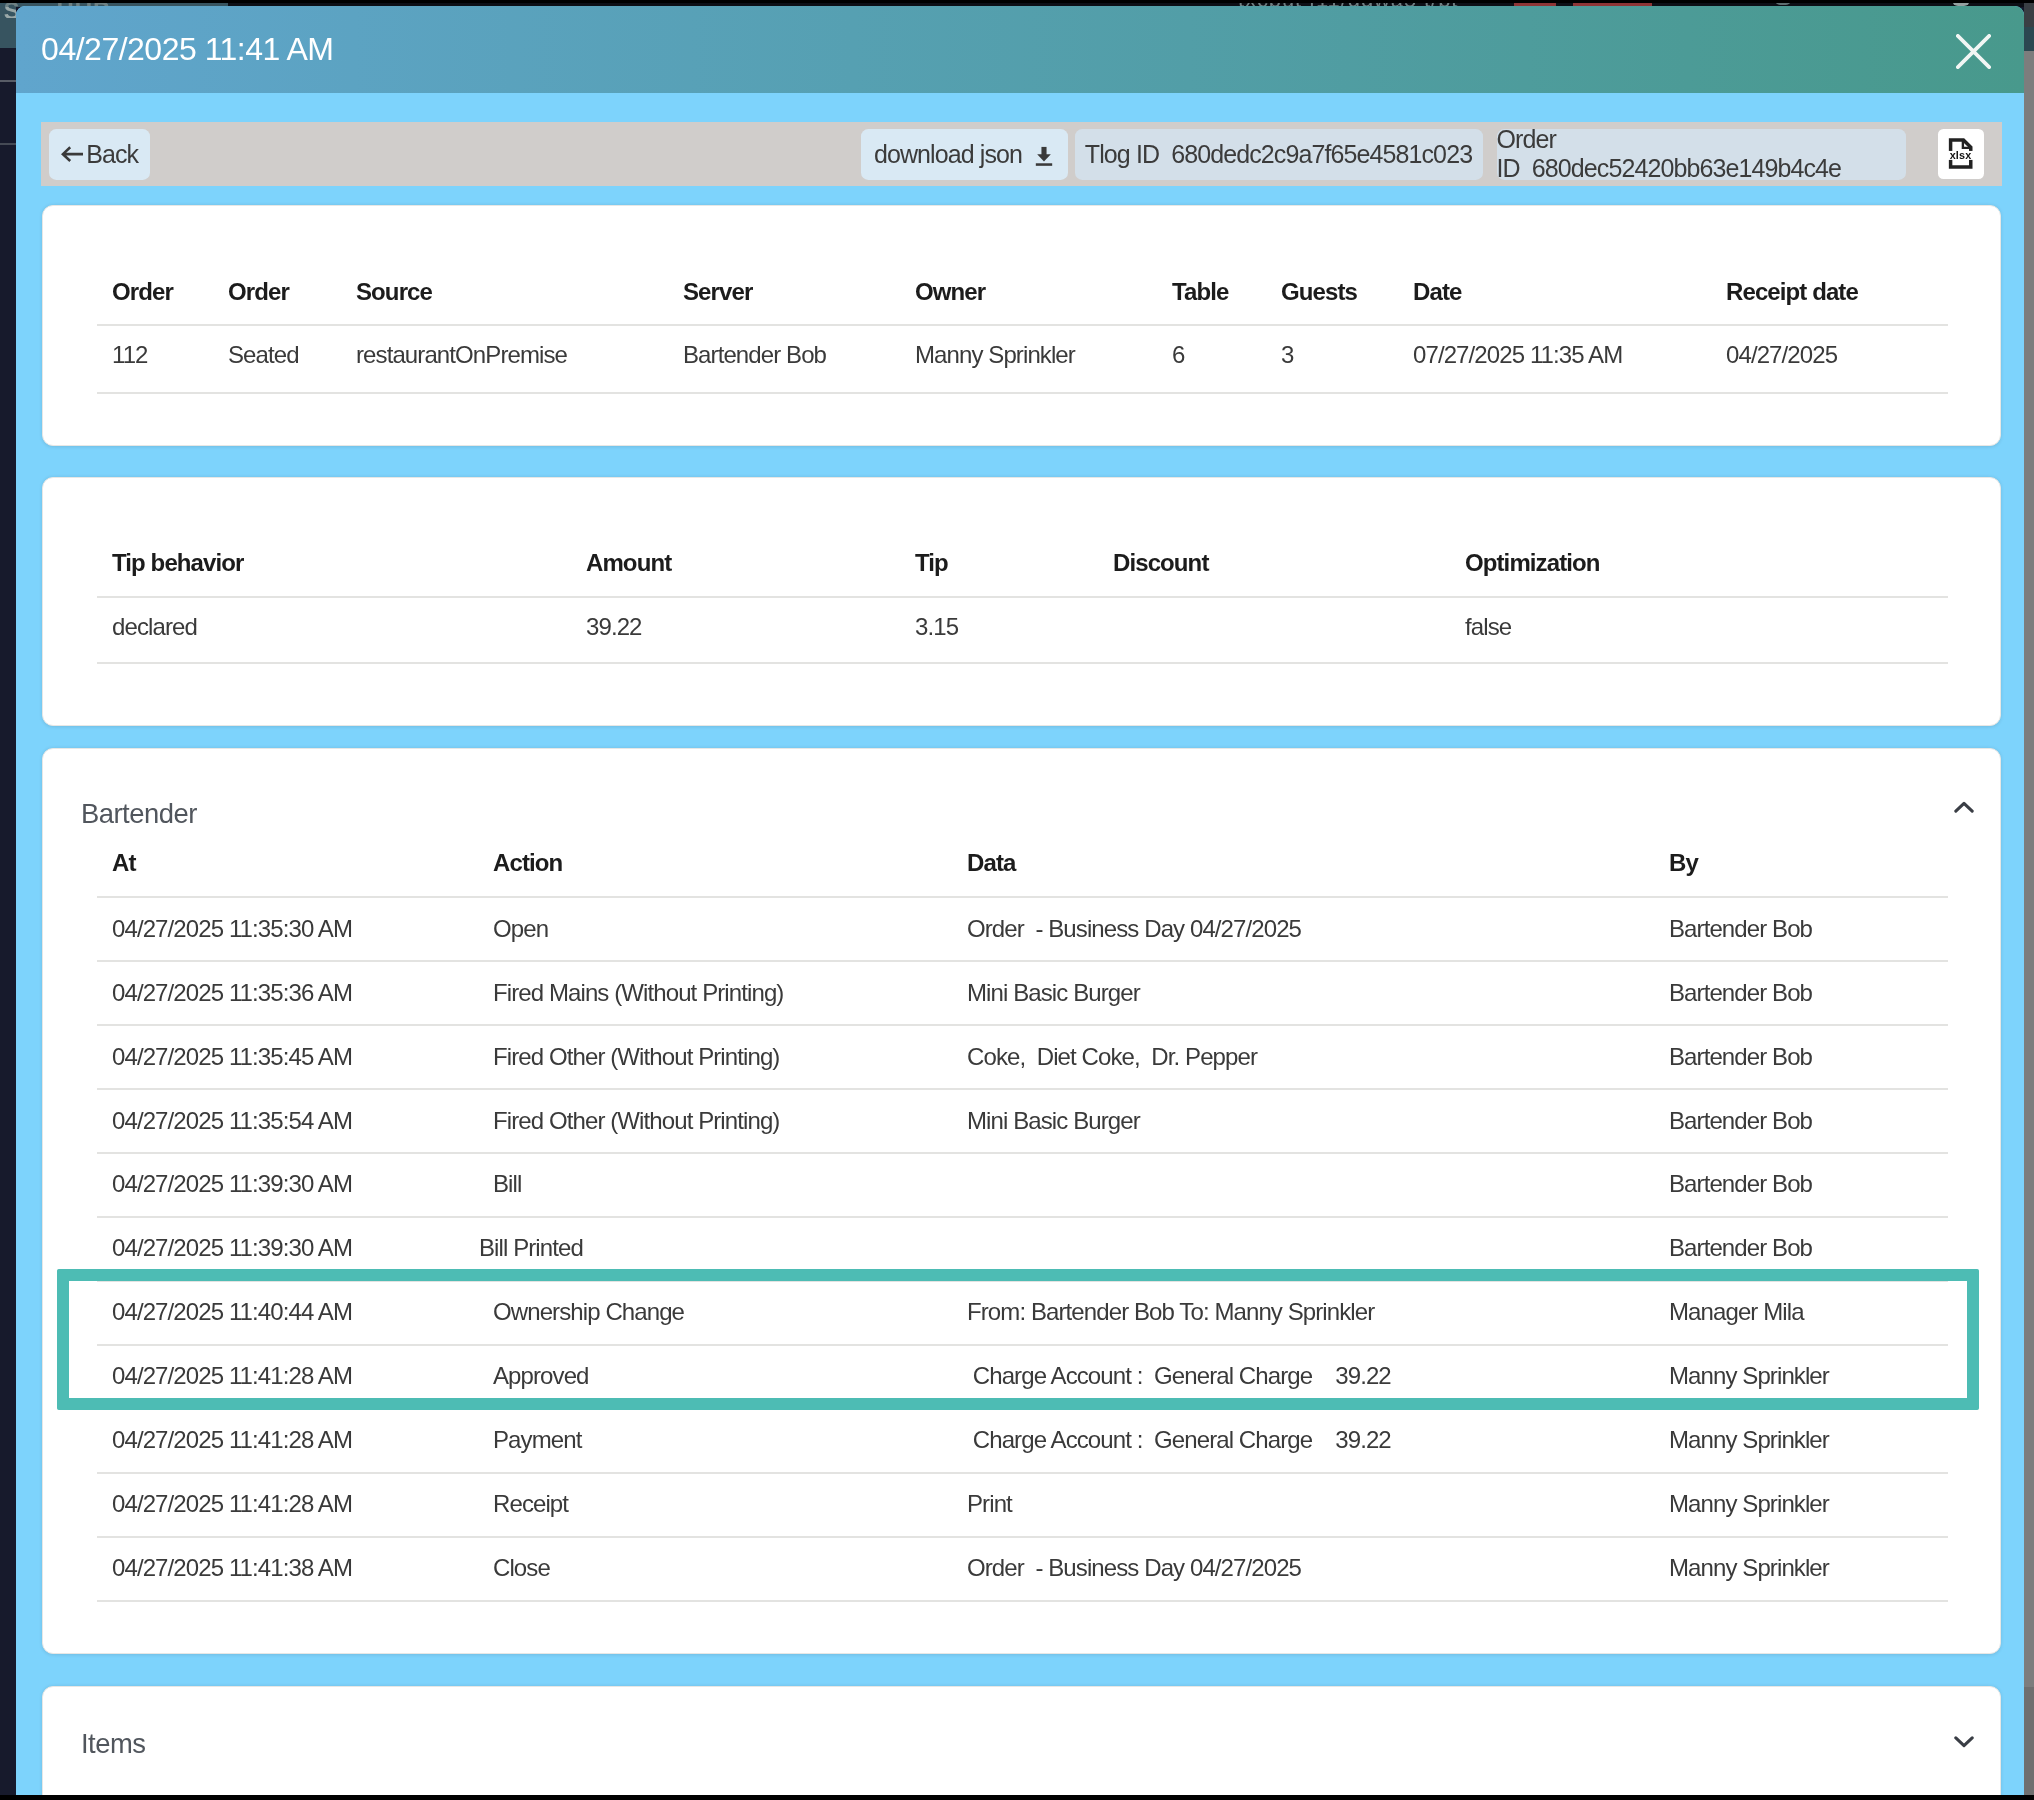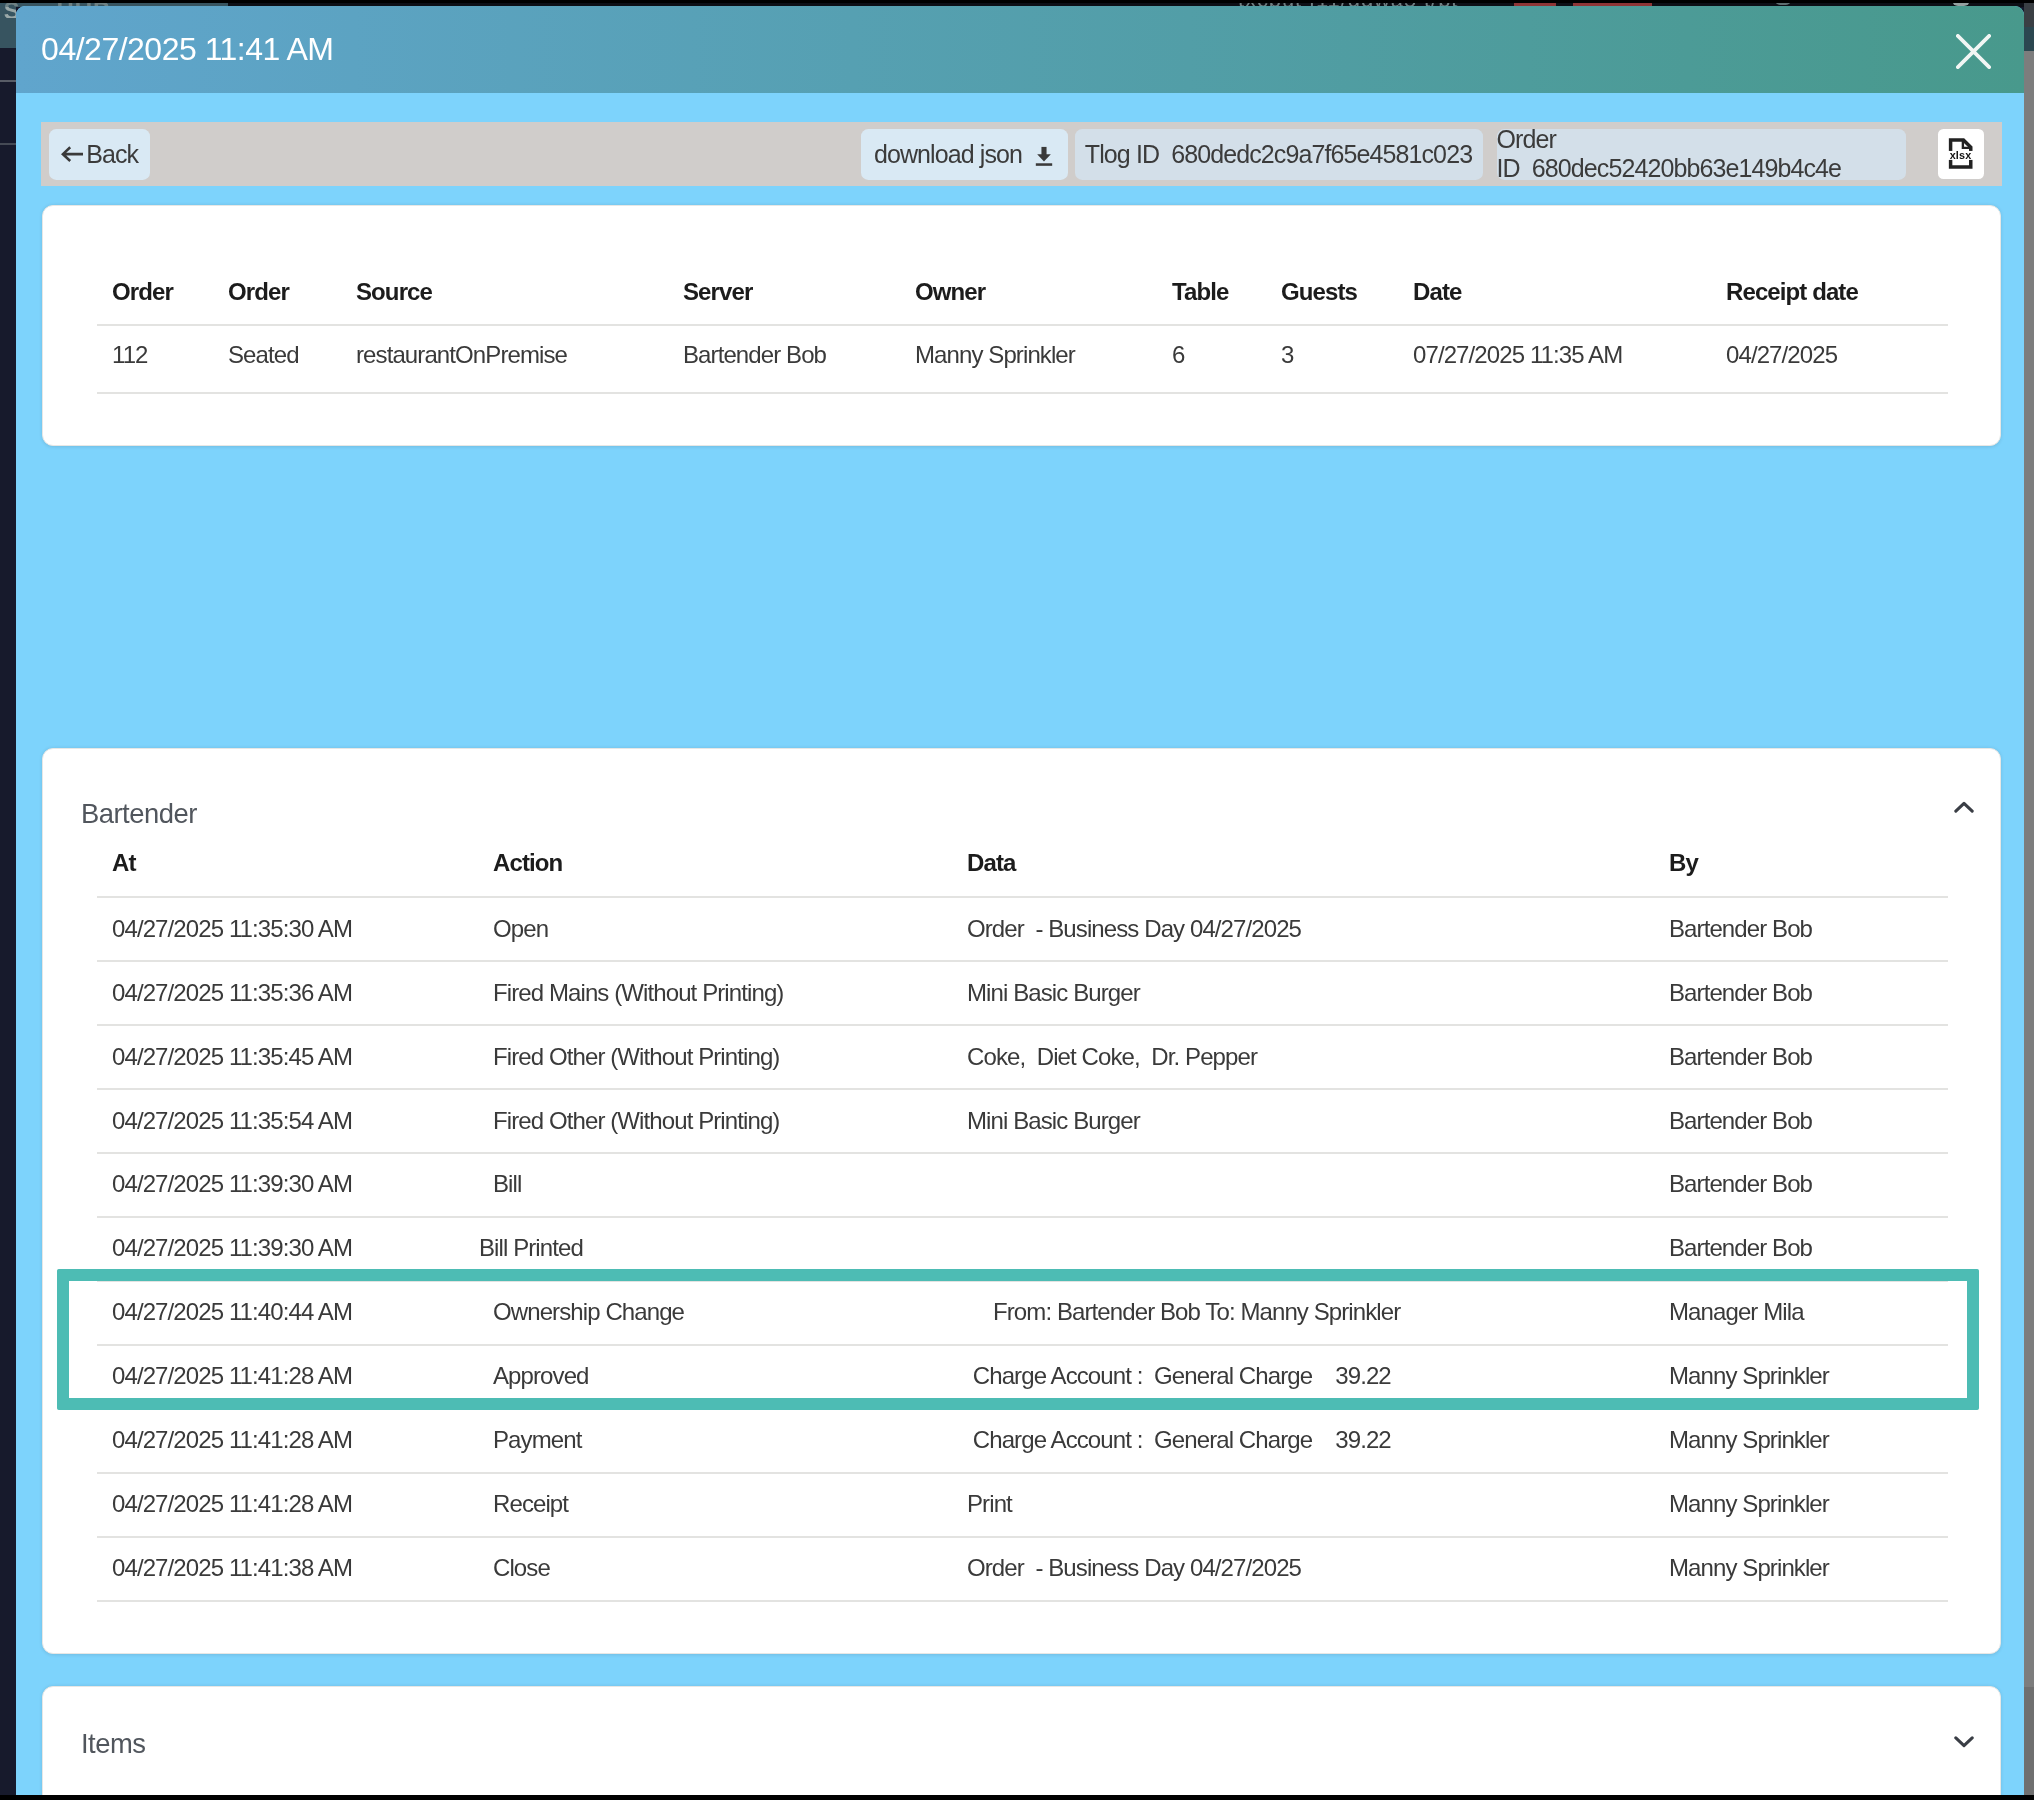--- a/index.html
+++ b/index.html
@@ -96,20 +96,33 @@
       <span class="t" style="left:313px;top:132px">restaurantOnPremise</span>
       <span class="t" style="left:640px;top:132px">Bartender Bob</span>
       <span class="t" style="left:872px;top:132px">Manny Sprinkler</span>
       <span class="t" style="left:1129px;top:132px">6</span>
       <span class="t" style="left:1238px;top:132px">3</span>
       <span class="t" style="left:1370px;top:132px">07/27/2025 11:35 AM</span>
       <span class="t" style="left:1683px;top:132px">04/27/2025</span>
       <div class="dv" style="top:186px"></div>
     </div>
 
+    <div class="card" style="top:471px;height:249px">
+      <span class="th" style="left:69px;top:68px">Tip behavior</span>
+      <span class="th" style="left:543px;top:68px">Amount</span>
+      <span class="th" style="left:872px;top:68px">Tip</span>
+      <span class="th" style="left:1070px;top:68px">Discount</span>
+      <span class="th" style="left:1422px;top:68px">Optimization</span>
+      <div class="dv" style="top:118px"></div>
+      <span class="t" style="left:69px;top:132px">declared</span>
+      <span class="t" style="left:543px;top:132px">39.22</span>
+      <span class="t" style="left:872px;top:132px">3.15</span>
+      <span class="t" style="left:1422px;top:132px">false</span>
+      <div class="dv" style="top:184px"></div>
+    </div>
 
     <div class="card" style="top:742px;height:906px">
       <div class="lbl" style="left:38px;top:48px">Bartender</div>
       <svg class="abs" style="left:1911px;top:52px" width="20" height="12" viewBox="0 0 22 13">
         <path d="M2 11 L11 2.5 L20 11" stroke="#3a3e45" stroke-width="3.4" fill="none" stroke-linecap="round" stroke-linejoin="round"></path>
       </svg>
       <span class="th" style="left:69px;top:97px">At</span>
       <span class="th" style="left:450px;top:97px">Action</span>
       <span class="th" style="left:924px;top:97px">Data</span>
       <span class="th" style="left:1626px;top:97px">By</span>
@@ -142,21 +155,21 @@
 <span class="t" style="left:924px;top:355px">Mini Basic Burger</span>
 <span class="t" style="left:1626px;top:355px">Bartender Bob</span>
 <span class="t" style="left:69px;top:418px">04/27/2025 11:39:30 AM</span>
 <span class="t" style="left:450px;top:418px">Bill</span>
 <span class="t" style="left:1626px;top:418px">Bartender Bob</span>
 <span class="t" style="left:69px;top:482px">04/27/2025 11:39:30 AM</span>
 <span class="t" style="left:436px;top:482px">Bill Printed</span>
 <span class="t" style="left:1626px;top:482px">Bartender Bob</span>
 <span class="t" style="left:69px;top:546px">04/27/2025 11:40:44 AM</span>
 <span class="t" style="left:450px;top:546px">Ownership Change</span>
-<span class="t" style="left:950px;top:546px">From: Bartender Bob To: Manny Sprinkler</span>
+<span class="t" style="left:924px;top:546px">From: Bartender Bob To: Manny Sprinkler</span>
 <span class="t" style="left:1626px;top:546px">Manager Mila</span>
 <span class="t" style="left:69px;top:610px">04/27/2025 11:41:28 AM</span>
 <span class="t" style="left:450px;top:610px">Approved</span>
 <span class="t" style="left:924px;top:610px">&nbsp;Charge Account :&nbsp; General Charge&nbsp;&nbsp;&nbsp;&nbsp;39.22</span>
 <span class="t" style="left:1626px;top:610px">Manny Sprinkler</span>
 <span class="t" style="left:69px;top:674px">04/27/2025 11:41:28 AM</span>
 <span class="t" style="left:450px;top:674px">Payment</span>
 <span class="t" style="left:924px;top:674px">&nbsp;Charge Account :&nbsp; General Charge&nbsp;&nbsp;&nbsp;&nbsp;39.22</span>
 <span class="t" style="left:1626px;top:674px">Manny Sprinkler</span>
 <span class="t" style="left:69px;top:738px">04/27/2025 11:41:28 AM</span>

